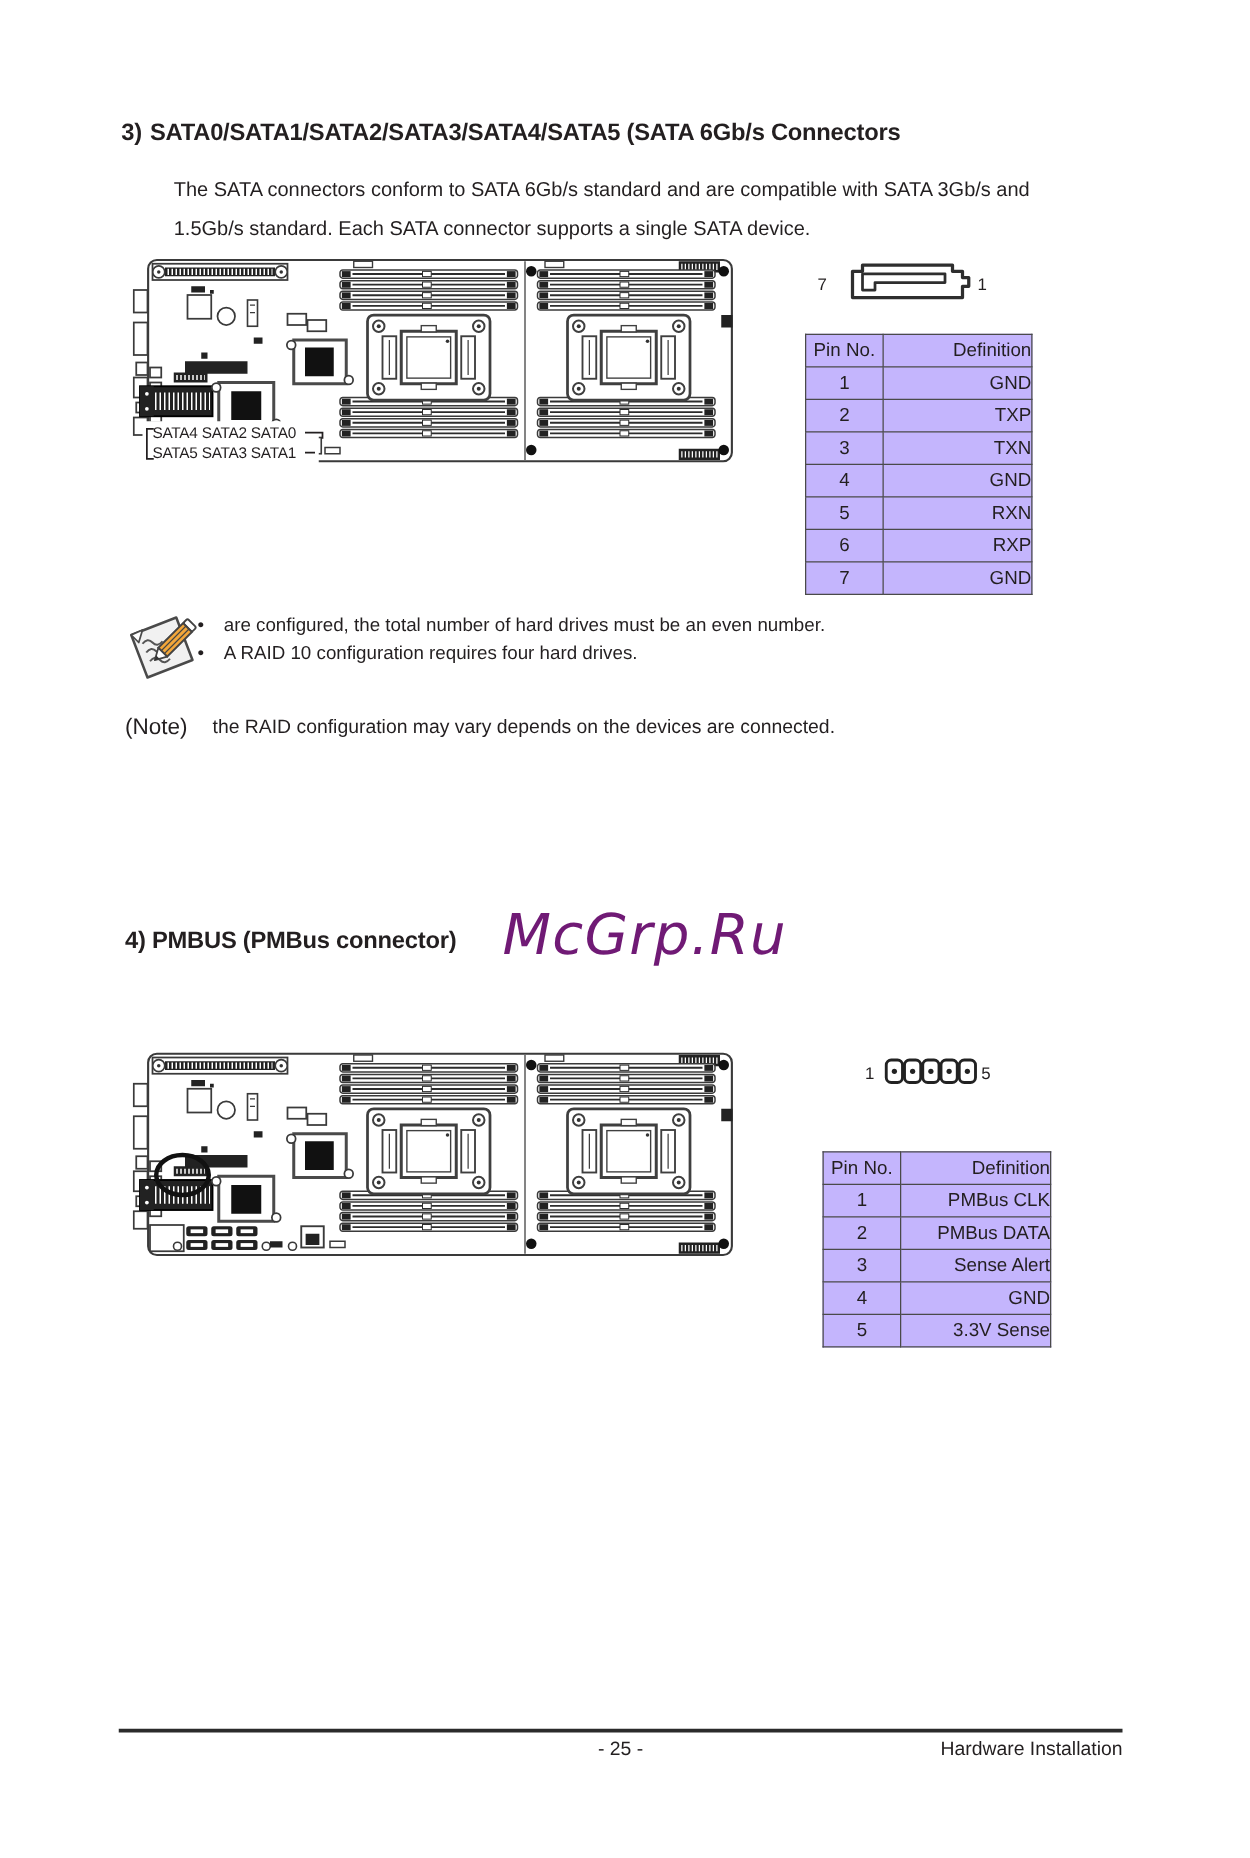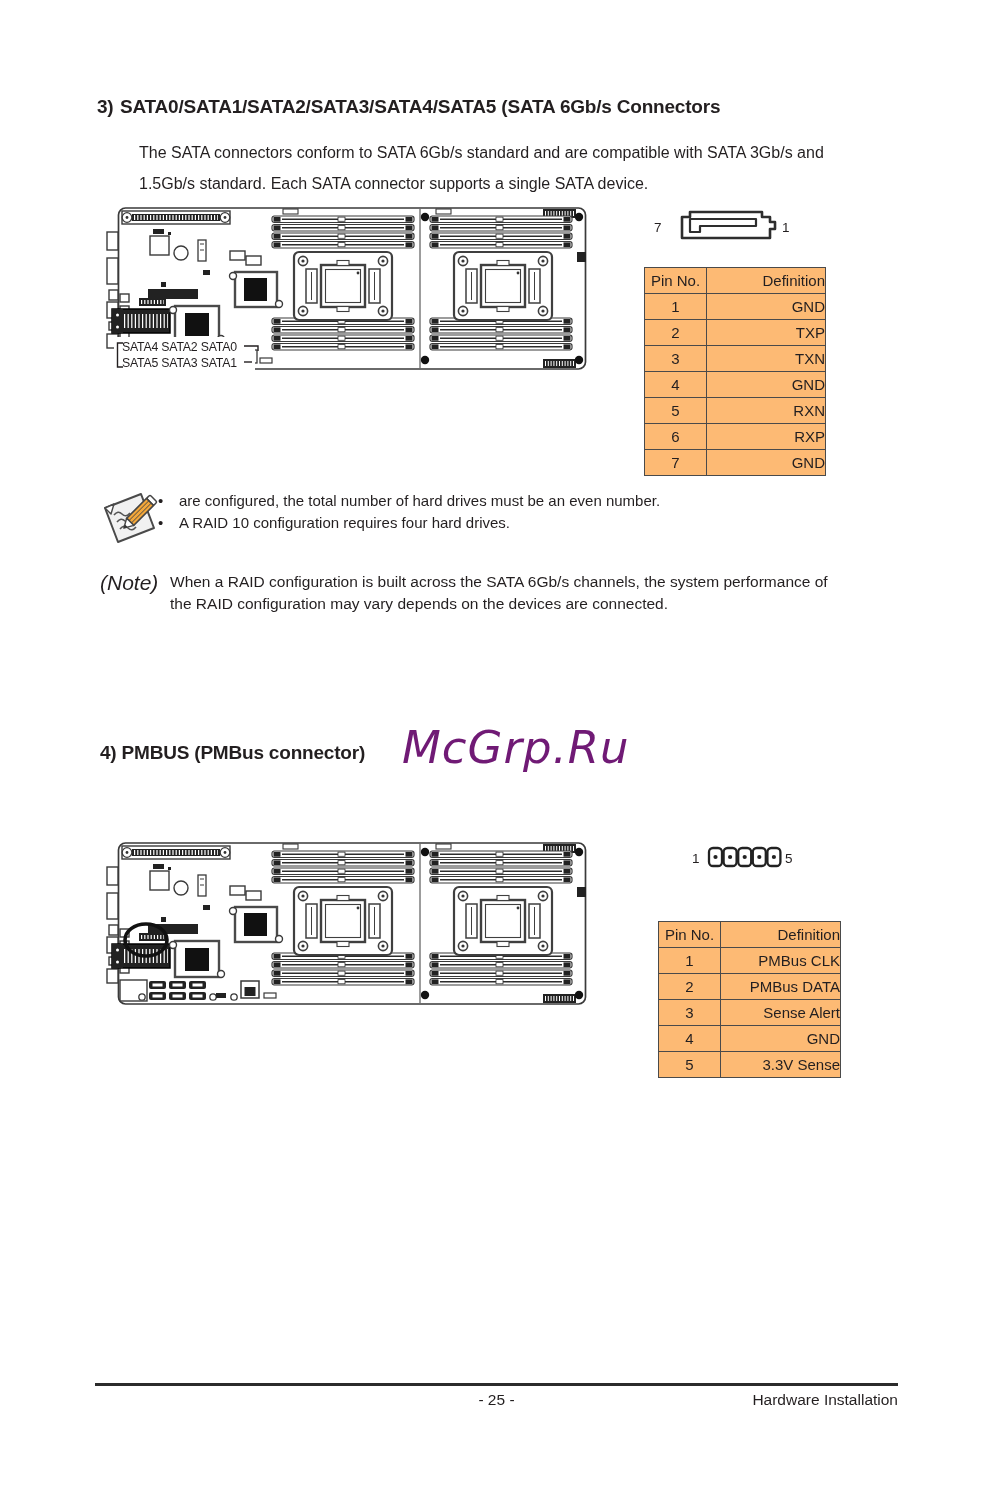--- a/index.html
+++ b/index.html
@@ -10,24 +10,24 @@
 
   
   .sec-title{font-size:19px;font-weight:bold;letter-spacing:-0.2px;display:flex;}
   .sec-num{width:23px;}
   
   .body-lines{font-size:16px;line-height:31px;margin-left:20px;}
   
   .bullet-row{display:flex;font-size:15px;line-height:22.4px;}
   .bullet-glyph{width:21px;text-align:left;}
   .note-lines{font-size:15.5px;line-height:22.4px;}
-  .note-label{font-size:21px;font-style:italic;}
-
-  
-  table.pintab{border-collapse:collapse;font-size:15px;color:#231f20;background:#fdba74;}
+  .note-label{font-size:18px;}
+
+  
+  table.pintab{border-collapse:collapse;font-size:15px;color:#231f20;background:#c4b5fd;}
   table.pintab td{border:1.4px solid #4a4a4a;height:25px;padding:0;}
   td.pin-col{width:61px;text-align:center;}
   td.def-col{width:118px;text-align:right;padding-left:10px;}
 
   
   .footer-line{background:#2b2b2b;height:2.6px;}
   .footer-text{font-size:15.5px;}
 
   .watermark{font-family:"DejaVu Sans", sans-serif;font-style:italic;font-size:45px;
              letter-spacing:1px;}
@@ -263,21 +263,20 @@
       </span>
     </div>
     <div class="bullet-row">
       <span class="bullet-glyph">•</span>
       <span class="nowrap">A RAID 10 configuration requires four hard drives.</span>
     </div>
   </div>
 
   <div class="abs note-label" style="left:100px;top:571px;">(Note)</div>
   <div class="abs note-lines" style="left:170px;top:571px;">
-    <div class="nowrap">When a RAID configuration is built across the SATA 6Gb/s channels, the system performance of</div>
     <div class="nowrap">the RAID configuration may vary depends on the devices are connected.</div>
   </div>
 
   <div class="abs sec-title" style="left:100px;top:742px;">4) PMBUS (PMBus connector)</div>
 
   <div class="abs watermark" style="left:402px;top:721px;color:#701a75;">McGrp.Ru</div>
 
   <svg class="abs" style="left:106px;top:841px;" width="482" height="166" viewBox="0 0 482 166">
     <use href="#sym-board"></use>
 

